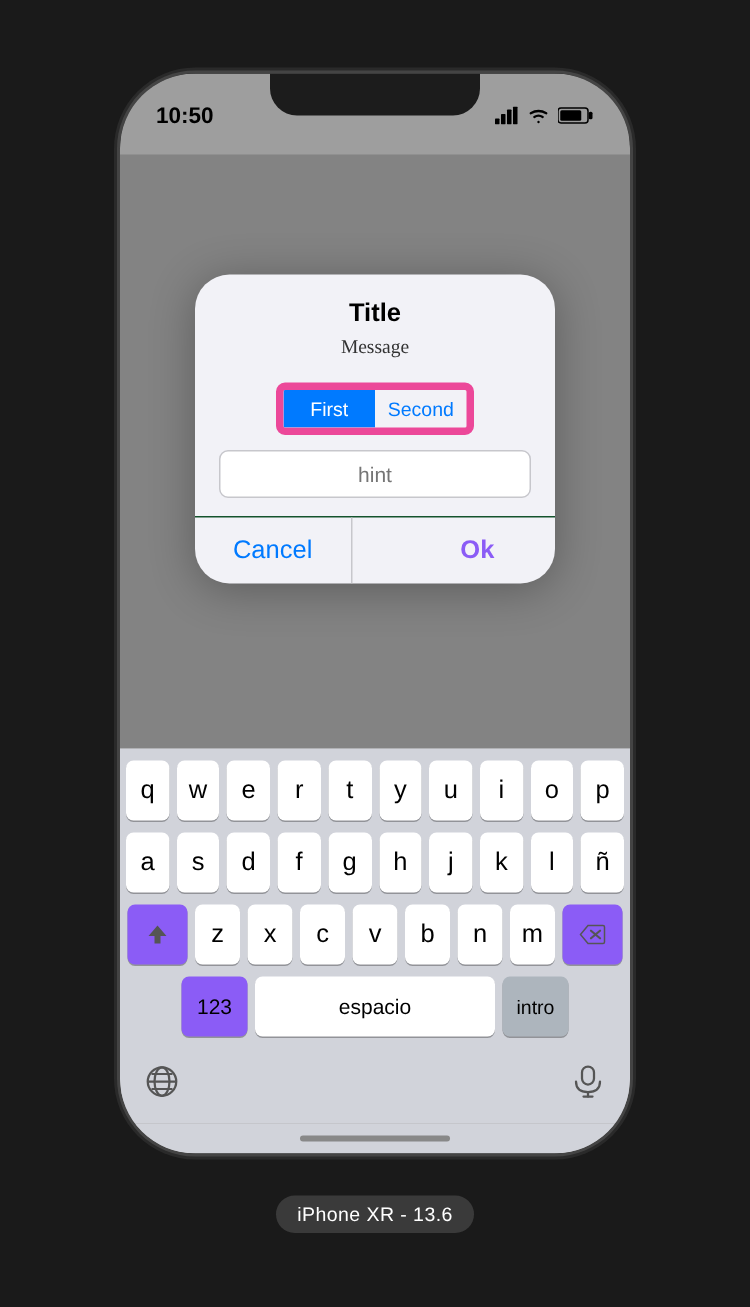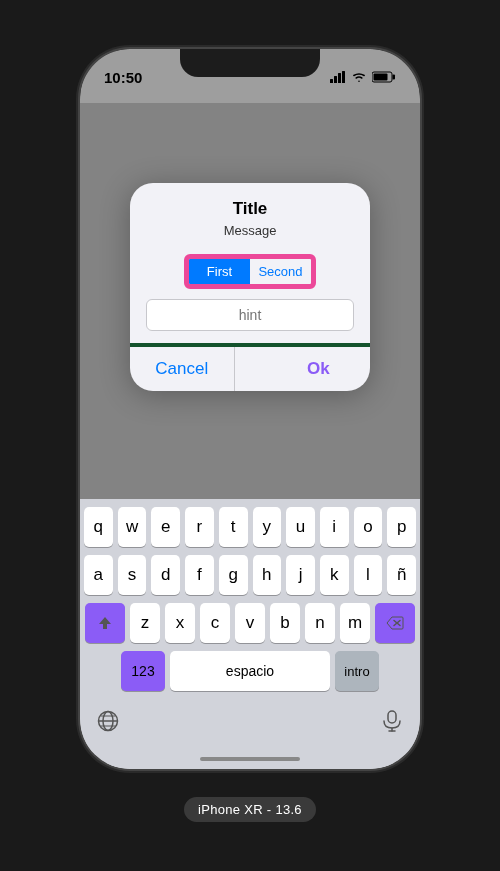--- a/index.html
+++ b/index.html
@@ -113,20 +113,21 @@
       font-size: 17px;
       font-weight: 600;
       color: #000;
       margin-bottom: 4px;
     }
 
     .alert-message {
       font-size: 13px;
       color: #333;
       margin-bottom: 0;
+      font-family: Liberation Serif, serif;
     }
 
     
     .segmented-control {
       display: flex;
       border: 5px solid #ec4899;
       border-radius: 6px;
       overflow: hidden;
       margin: 16px auto 10px;
       width: 132px;
@@ -161,21 +162,21 @@
       font-size: 14px;
       background: #fff;
       color: #999;
       text-align: center;
       outline: none;
     }
 
     
     .alert-actions {
       display: flex;
-      border-top: 4px solid #14532d;
+      border-top: 1px solid #14532d;
     }
 
     .alert-action-btn {
       flex: 1;
       padding: 12px 0;
       text-align: center;
       font-size: 17px;
       cursor: pointer;
       background: transparent;
       border: none;

